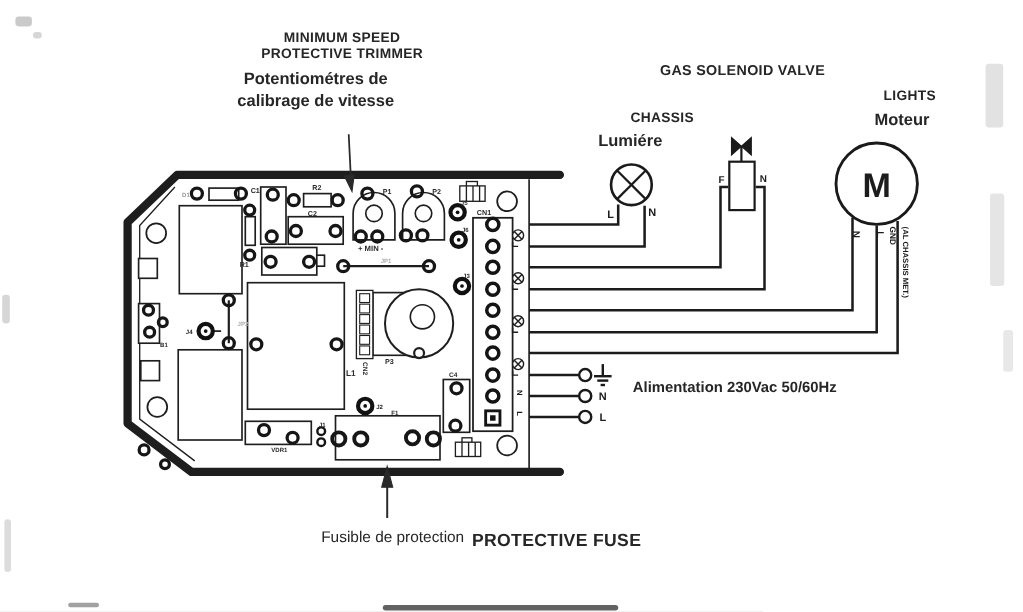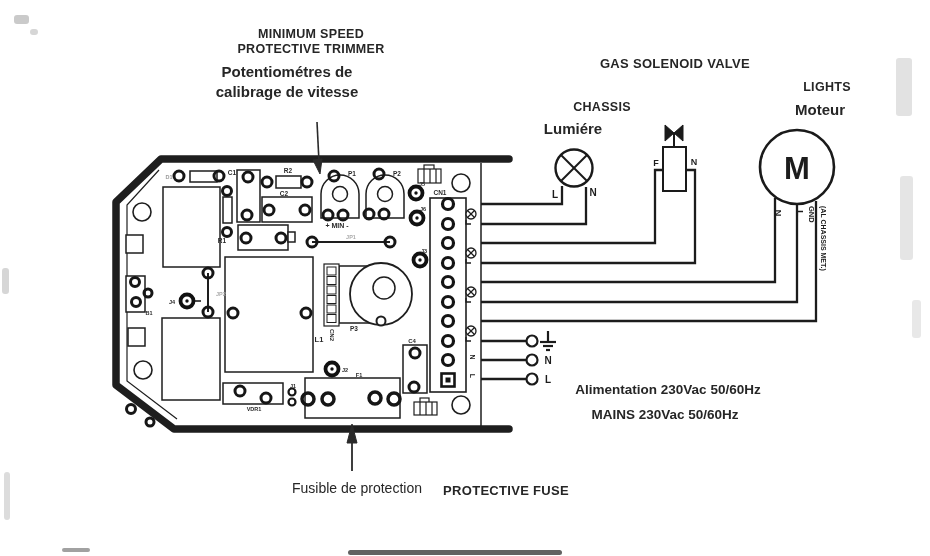--- a/index.html
+++ b/index.html
@@ -5,23 +5,23 @@
   html,body{margin:0;padding:0;background:#e8e8e8;}
   .canvas{
     position:relative;width:930px;height:556px;background:#ffffff;
     overflow:hidden;font-family:"Liberation Sans",sans-serif;color:#222;
   }
   .ann{position:absolute;transform:translateX(-50%);white-space:nowrap;
        text-align:center;color:#262626;}
   .ann-caps{font-size:12.5px;font-weight:700;letter-spacing:.3px;line-height:15px;margin-left:28px;}
   .ann-fr{font-size:15px;font-weight:600;line-height:20px;}
   .ann-mid{font-size:13px;font-weight:700;letter-spacing:.3px;}
-  .ann-mains{font-size:13.5px;font-weight:600;margin-top:38px;}
+  .ann-mains{font-size:13.5px;font-weight:600;}
   .ann-fuse-fr{font-size:14px;font-weight:400;}
-  .ann-fuse-en{font-size:13px;font-weight:700;letter-spacing:.3px;}
+  .ann-fuse-en{font-size:16px;font-weight:700;letter-spacing:.3px;}
   svg text{font-family:"Liberation Sans",sans-serif;}
   .smudge{position:absolute;background:#8a8a8a;border-radius:3px;}
 </style>
 </head>
 <body>
 
 <div class="canvas">
 
   <svg width="930" height="556" viewBox="0 0 930 556" style="position:absolute;left:0;top:0">
 
@@ -299,21 +299,20 @@
 
   <div class="ann ann-mid" style="left:675px;top:56px">GAS SOLENOID VALVE</div>
 
   <div class="ann ann-caps" style="left:574px;top:100px">CHASSIS</div>
   <div class="ann ann-fr" style="left:573px;top:119px">Lumiére</div>
 
   <div class="ann ann-caps" style="left:799px;top:80px">LIGHTS</div>
   <div class="ann ann-fr" style="left:820px;top:100px">Moteur</div>
 
   <div class="ann ann-mains" style="left:668px;top:344px">Alimentation 230Vac 50/60Hz</div>
-  <div class="ann ann-mains" style="left:665px;top:369px">MAINS 230Vac 50/60Hz</div>
 
   <div class="ann ann-fuse-fr" style="left:357px;top:480px">Fusible de protection</div>
   <div class="ann ann-fuse-en" style="left:506px;top:483px">PROTECTIVE FUSE</div>
 
   <div class="smudge" style="left:14px;top:15px;width:15px;height:9px;opacity:.45"></div>
   <div class="smudge" style="left:30px;top:29px;width:8px;height:6px;opacity:.35"></div>
   <div class="smudge" style="left:2px;top:268px;width:7px;height:26px;opacity:.35"></div>
   <div class="smudge" style="left:4px;top:472px;width:6px;height:48px;opacity:.3"></div>
   <div class="smudge" style="left:896px;top:58px;width:16px;height:58px;opacity:.25"></div>
   <div class="smudge" style="left:900px;top:176px;width:13px;height:84px;opacity:.22"></div>

